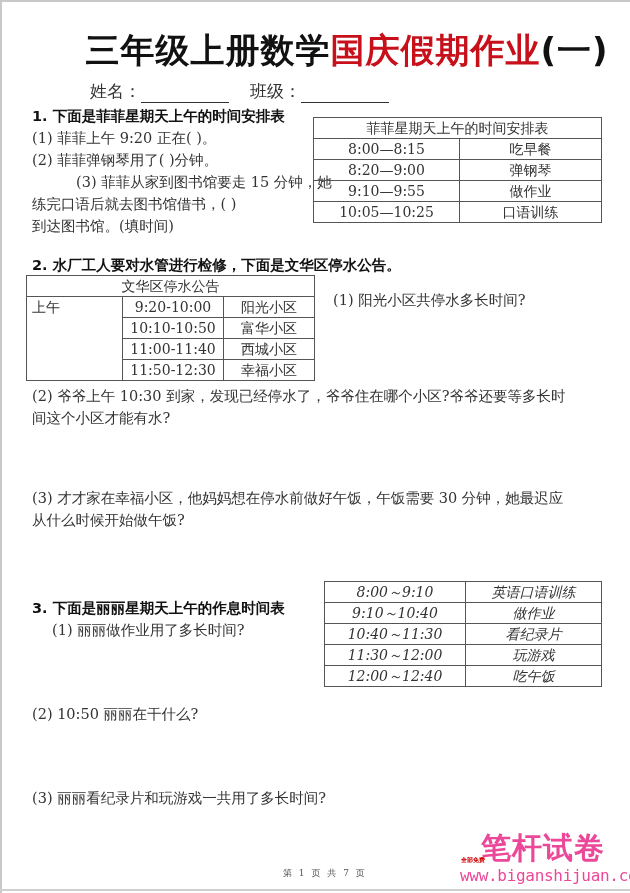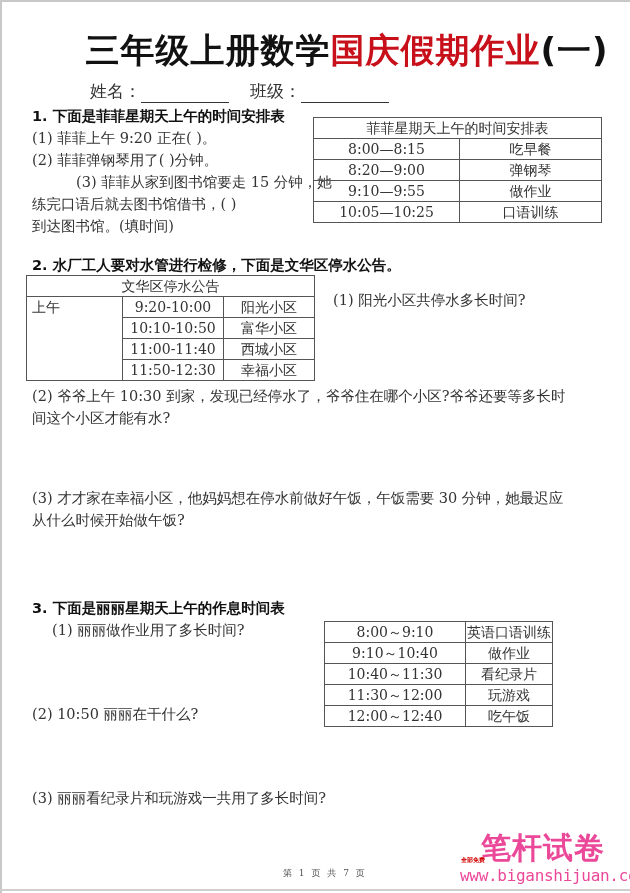--- a/index.html
+++ b/index.html
@@ -121,21 +121,21 @@
 
 <div class="text" style="left:333px; top:290px;">(1) 阳光小区共停水多长时间?</div>
 <div class="text" style="left:32px; top:386px;">(2) 爷爷上午 10:30 到家，发现已经停水了，爷爷住在哪个小区?爷爷还要等多长时</div>
 <div class="text" style="left:32px; top:408px;">间这个小区才能有水?</div>
 <div class="text" style="left:32px; top:488px;">(3) 才才家在幸福小区，他妈妈想在停水前做好午饭，午饭需要 30 分钟，她最迟应</div>
 <div class="text" style="left:32px; top:510px;text-align:right;">从什么时候开始做午饭?</div>
 
 <div class="text bold-q" style="left:32px; top:598px;">3. 下面是丽丽星期天上午的作息时间表</div>
 <div class="text" style="left:32px; top:620px;margin-left:20px;">(1) 丽丽做作业用了多长时间?</div>
 
-<table class="grid" style="left:324px; top:621px; width:229px;">
+<table class="grid" style="left:324px; top:581px; width:278px;font-style:italic;">
   <tbody>
       <tr>
     <td style="width:140px;">8:00～9:10</td>
     <td>英语口语训练</td>
   </tr>
   <tr>
     <td>9:10～10:40</td>
     <td>做作业</td>
   </tr>
   <tr>

